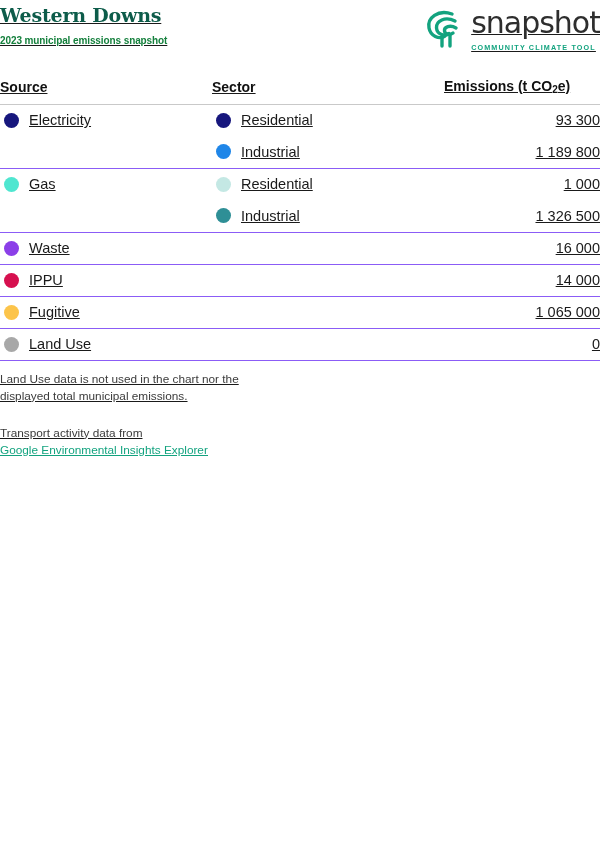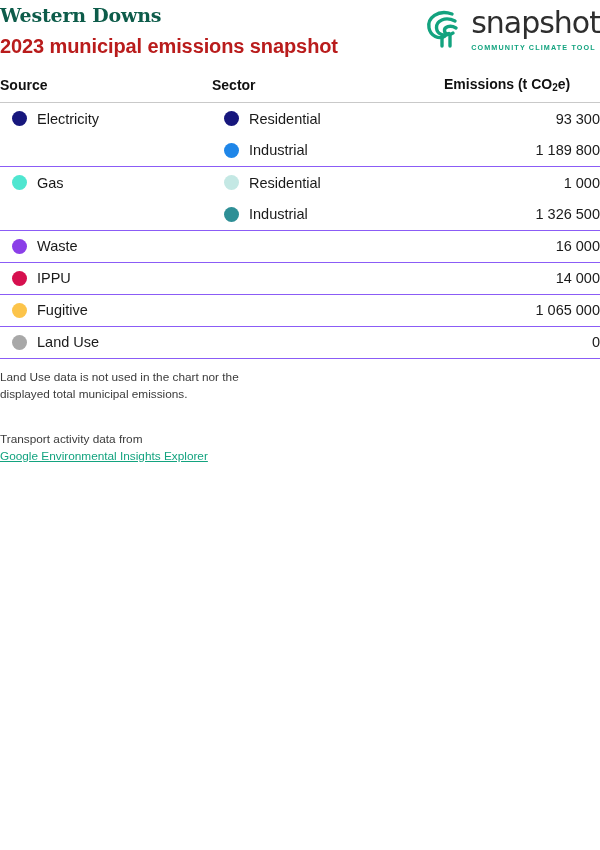--- a/index.html
+++ b/index.html
@@ -10,20 +10,21 @@
     height: 850px;
     background: #ffffff;
     font-family: "Liberation Sans", sans-serif;
     color: #1a1a1a;
   }
   .page {
     position: relative;
     width: 600px;
     height: 690px;
     overflow: hidden;
+    text-decoration: underline;
   }
 
   
   .header {
     display: flex;
     align-items: flex-start;
     justify-content: space-between;
     padding: 4px 0 0 0;
   }
   .title-block { padding-left: 0; }
@@ -31,23 +32,23 @@
     font-family: "DejaVu Serif", "Liberation Serif", serif;
     font-weight: bold;
     font-size: 19px;
     color: #0d5c4a;
     letter-spacing: -0.2px;
     line-height: 1.25;
     margin: 0;
     padding: 0;
   }
   .subtitle {
-    font-size: 20px;
-    font-weight: bold;
-    color: #b91c1c;
+    font-size: 10px;
+    font-weight: bold;
+    color: #15803d;
     margin-top: 7px;
     letter-spacing: -0.1px;
   }
 
   
   .logo {
     display: flex;
     align-items: flex-start;
     gap: 4px;
     padding-right: 0;
@@ -67,21 +68,21 @@
     letter-spacing: 1.15px;
     color: #13a37f;
     margin-top: 5px;
     font-weight: bold;
   }
 
   
   table.emissions {
     width: 600px;
     border-collapse: collapse;
-    margin-top: 18px;
+    margin-top: 26px;
     table-layout: fixed;
   }
   table.emissions th {
     font-size: 14px;
     font-weight: bold;
     text-align: left;
     padding: 0 0 9px 0;
     color: #111;
     border-bottom: 1px solid #c9c9c9;
     vertical-align: bottom;
@@ -91,21 +92,21 @@
   th.col-emissions { width: 156px; text-align: right; }
 
   td {
     font-size: 14.5px;
     color: #1a1a1a;
     vertical-align: middle;
     padding: 0;
     height: 32px;
   }
   td.source-cell, td.sector-cell {
-    padding-left: 12px;
+    padding-left: 4px;
   }
   td.value-cell {
     text-align: right;
     white-space: nowrap;
   }
   tr.group-end td { border-bottom: 1px solid #8b5cf6; }
 
   .swatch-row { display: flex; align-items: center; gap: 10px; }
   .dot {
     width: 15px; height: 15px; border-radius: 50%;
@@ -115,21 +116,21 @@
   .sub2 { font-size: 10px; vertical-align: -2px; }
 
   
   .notes {
     margin-top: 10px;
     font-size: 11.8px;
     color: #3b3b3b;
     line-height: 1.45;
   }
   .notes p { margin: 0; }
-  .notes .gap { margin-top: 28px; }
+  .notes .gap { margin-top: 20px; }
   a.link {
     color: #13a37f;
     text-decoration: underline;
     font-size: 11.8px;
   }
 </style>
 </head>
 <body>
 
 <div class="page">

